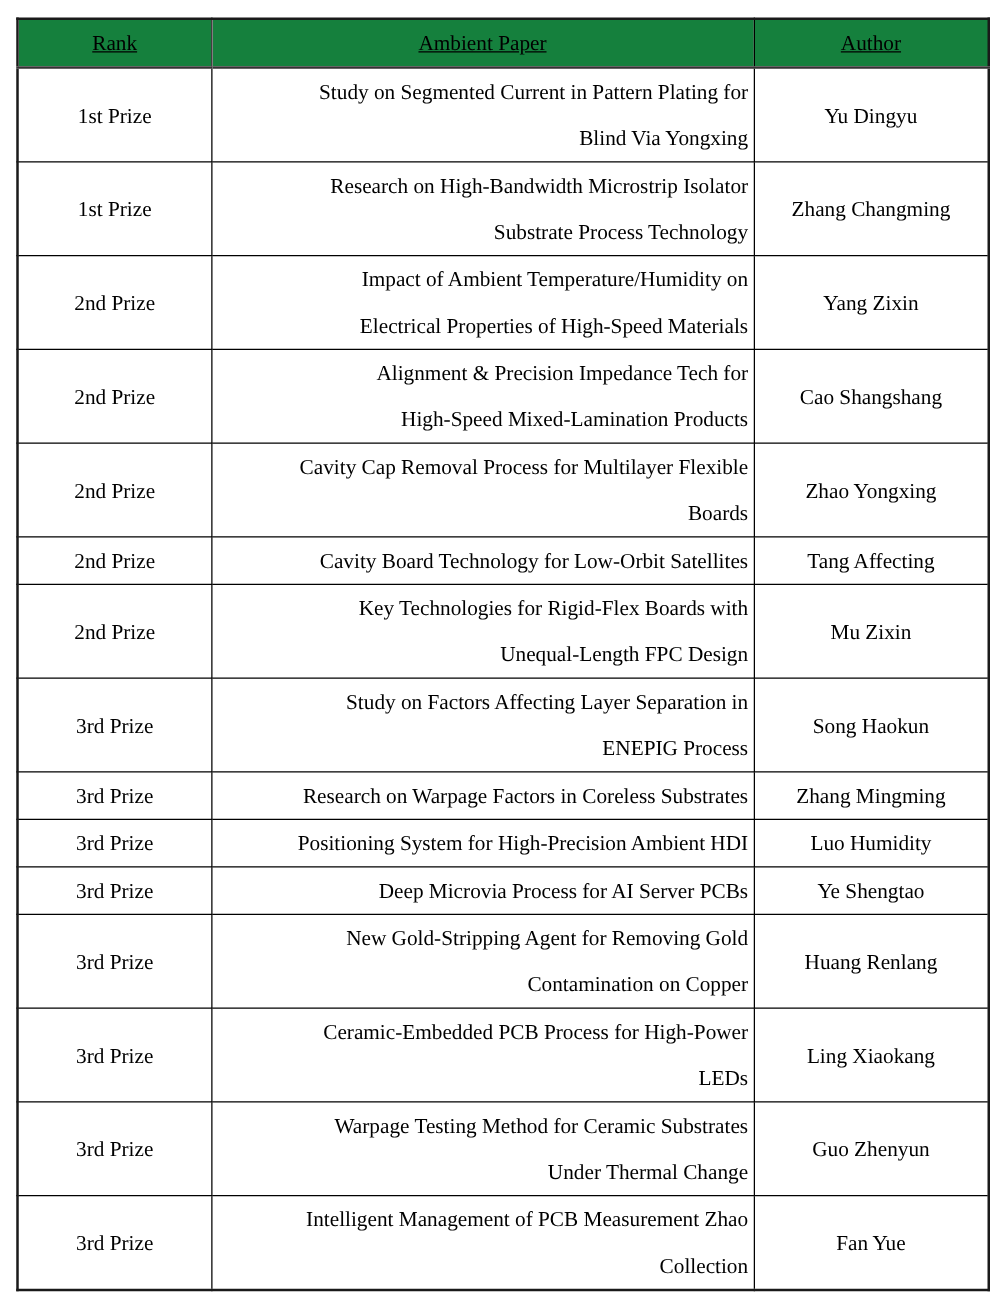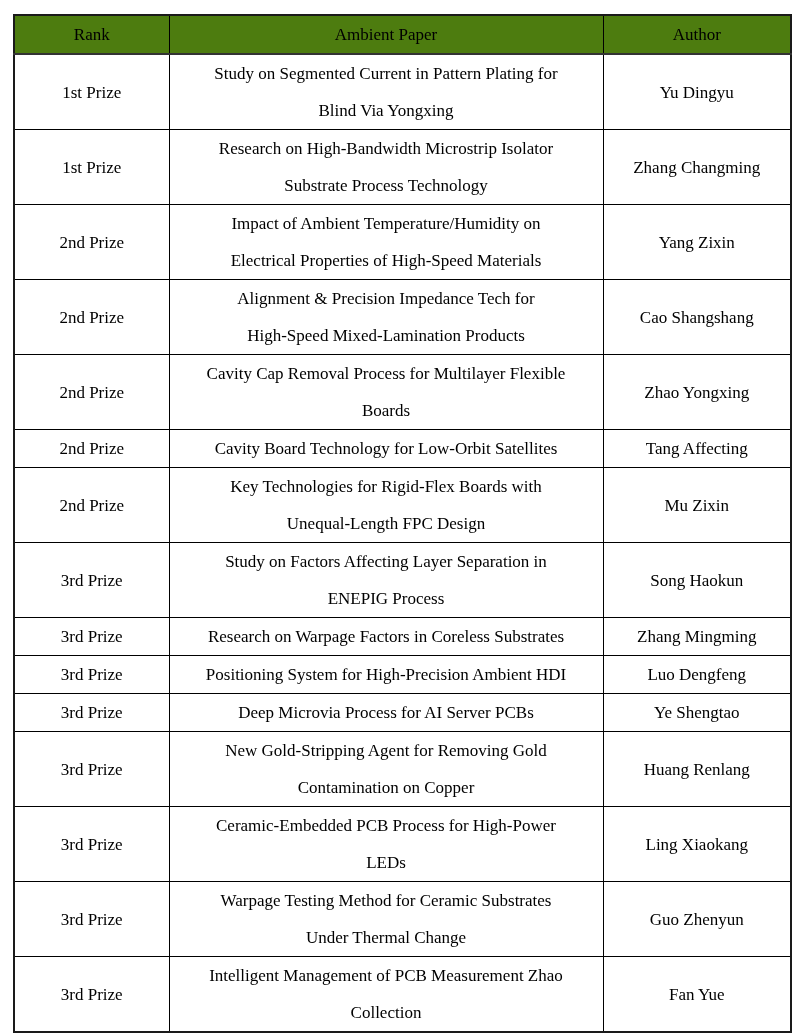--- a/index.html
+++ b/index.html
@@ -25,27 +25,29 @@
     border: 1px solid #000000;
     text-align: center;
     vertical-align: middle;
     font-size: 17px;
     line-height: 37px;
     font-weight: normal;
     padding: 0 4px;
     overflow: hidden;
   }
   thead th {
-    background: #4d7c0f;
+    background: #15803d;
     border-bottom: 2px solid #333333;
     height: 35px;
+    text-decoration: underline;
   }
   td .paper-line {
     line-height: 37px;
     white-space: nowrap;
+    text-align: right;
   }
 </style>
 </head>
 <body>
 
 <table class="awards">
   <colgroup>
     <col class="col-rank">
     <col class="col-paper">
     <col class="col-author">
@@ -126,21 +128,21 @@
         <td>
           <div class="paper-line">Research on Warpage Factors in Coreless Substrates</div>
         </td>
         <td>Zhang Mingming</td>
       </tr>
       <tr>
         <td>3rd Prize</td>
         <td>
           <div class="paper-line">Positioning System for High-Precision Ambient HDI</div>
         </td>
-        <td>Luo Dengfeng</td>
+        <td>Luo Humidity</td>
       </tr>
       <tr>
         <td>3rd Prize</td>
         <td>
           <div class="paper-line">Deep Microvia Process for AI Server PCBs</div>
         </td>
         <td>Ye Shengtao</td>
       </tr>
       <tr>
         <td>3rd Prize</td>

